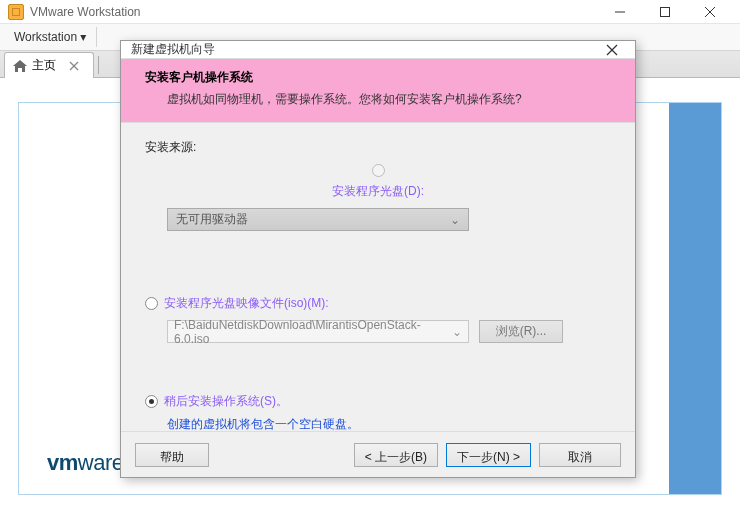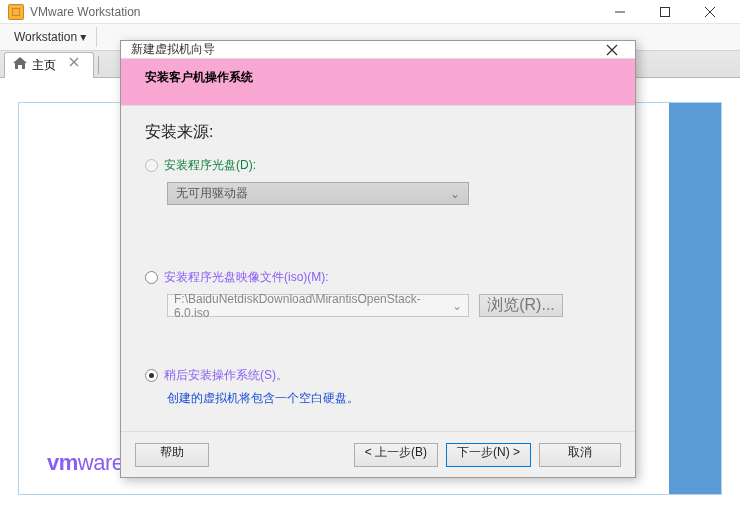--- a/index.html
+++ b/index.html
@@ -15,68 +15,68 @@
 .win-btn svg { width: 10px; height: 10px; }
 
 
 .menubar { height: 27px; background: #f8f8f8; border-bottom: 1px solid #d4d4d4; display: flex; align-items: center; padding: 0 8px; }
 .menubtn { font-size: 12px; color: #333; padding: 3px 6px; display: flex; align-items: center; }
 .menubtn .chev { margin-left: 3px; }
 .menu-divider { width: 1px; height: 20px; background: #d4d4d4; margin: 0 4px; }
 
 
 .tabbar { height: 27px; background: linear-gradient(#e8e8e8,#e0e0e0); border-bottom: 1px solid #b8b8b8; display: flex; align-items: flex-end; padding: 0 4px; }
-.tab { background: #fff; border: 1px solid #b8b8b8; border-bottom: none; border-radius: 3px 3px 0 0; padding: 4px 14px 4px 8px; font-size: 12px; display: flex; align-items: flex-start; gap: 5px; position: relative; top: 1px; }
+.tab { background: #fff; border: 1px solid #b8b8b8; border-bottom: none; border-radius: 3px 3px 0 0; padding: 4px 14px 4px 8px; font-size: 12px; display: flex; align-items: center; gap: 5px; position: relative; top: 1px; }
 .tab-home-icon { width: 14px; height: 12px; }
 .tab-close { width: 10px; height: 10px; margin-left: 8px; }
 .tab-divider { width: 1px; height: 18px; background: #aaa; margin: 0 2px 3px 4px; }
 
 
 .workspace { position: absolute; top: 84px; left: 0; right: 0; bottom: 0; background: #fff; padding: 18px; }
 .inner-panel { width: 100%; height: 100%; border: 1px solid #b0d4ec; background: #fff; position: relative; overflow: hidden; }
 .blue-stripe { position: absolute; right: 0; top: 0; bottom: 0; width: 52px; background: #5b9bd5; }
-.logo-bl { position: absolute; left: 28px; bottom: 18px; font-size: 22px; font-weight: 600; color: #8b5cf6; letter-spacing: -0.5px; }
+.logo-bl { position: absolute; left: 28px; bottom: 18px; font-size: 22px; font-weight: 600; color: #0c4a6e; letter-spacing: -0.5px; }
 .logo-bl .thin { font-weight: 400; }
 
 
 .dialog { position: absolute; left: 120px; top: 40px; width: 516px; height: 438px; background: #f0f0f0; border: 1px solid #999; box-shadow: 3px 3px 10px rgba(0,0,0,0.25); }
 .dlg-titlebar { height: 18px; background: #fff; display: flex; align-items: center; padding: 0 10px; border-bottom: 1px solid #ddd; }
 .dlg-title { font-size: 12px; color: #333; flex: 1; }
 .dlg-close { width: 26px; height: 26px; display: flex; align-items: center; justify-content: center; }
 .dlg-close svg { width: 12px; height: 12px; }
 
 .dlg-header { background: #f9a8d4; padding: 10px 24px 14px 24px; border-bottom: 1px solid #ddd; }
 .dlg-heading { font-size: 12px; font-weight: 700; color: #000; margin-bottom: 5px; }
 .dlg-subheading { font-size: 12px; color: #333; padding-left: 22px; }
 
 .dlg-body { padding: 16px 24px 8px 24px; }
-.section-label { font-size: 16px; color: #222; margin-bottom: 14px; }
+.section-label { font-size: 12px; color: #222; margin-bottom: 8px; }
 
 .option { margin-bottom: 10px; }
 .radio-row { display: flex; align-items: center; gap: 6px; font-size: 12px; color: #8b5cf6; }
-.radio-row.disabled { color: #15803d; }
+.radio-row.disabled { color: #8b5cf6; flex-direction: column; }
 .radio { width: 13px; height: 13px; border: 1px solid #888; border-radius: 50%; background: #fff; display: inline-flex; align-items: center; justify-content: center; }
 .radio.disabled { border-color: #bbb; background: #f4f4f4; }
 .radio.selected::after { content: ""; width: 5px; height: 5px; background: #333; border-radius: 50%; }
 
 .combo { margin: 8px 0 0 22px; width: 302px; height: 23px; background: linear-gradient(#d8d8d8,#cccccc); border: 1px solid #aaa; display: flex; align-items: center; padding: 0 8px; font-size: 12px; color: #555; position: relative; }
 .combo .chev { position: absolute; right: 8px; color: #777; }
 
 .iso-row { margin: 8px 0 0 22px; display: flex; gap: 10px; align-items: center; }
 .iso-input { width: 302px; height: 23px; background: #f5f5f5; border: 1px solid #c8c8c8; font-size: 12px; color: #888; padding: 0 24px 0 6px; display: flex; align-items: center; position: relative; justify-content: flex-end; }
 .iso-input .chev { position: absolute; right: 6px; color: #999; }
-.browse-btn { width: 84px; height: 23px; background: linear-gradient(#e7e7e7,#dcdcdc); border: 1px solid #b5b5b5; font-size: 16px; color: #777; display: flex; justify-content: center; }
+.browse-btn { width: 84px; height: 23px; background: linear-gradient(#e7e7e7,#dcdcdc); border: 1px solid #b5b5b5; font-size: 12px; color: #777; display: flex; align-items: center; justify-content: center; }
 
 .hint { margin: 6px 0 0 22px; font-size: 12px; color: #1d4ed8; }
 
 .spacer-lg { height: 54px; }
 
 .dlg-footer { position: absolute; left: 0; right: 0; bottom: 0; height: 46px; border-top: 1px solid #ddd; display: flex; align-items: center; padding: 0 14px; gap: 8px; }
 .footer-spacer { flex: 1; }
-.btn { min-width: 82px; height: 24px; background: linear-gradient(#f2f2f2,#e4e4e4); border: 1px solid #adadad; font-size: 12px; color: #222; display: flex; align-items: flex-start; justify-content: center; padding: 0 10px; }
+.btn { min-width: 82px; height: 24px; background: linear-gradient(#f2f2f2,#e4e4e4); border: 1px solid #adadad; font-size: 12px; color: #222; display: flex; align-items: flex-end; justify-content: center; padding: 0 10px; }
 .btn.primary { border: 1.5px solid #0078d7; }
 .help-btn { min-width: 74px; }
 
 </style>
 </head>
 <body>
 
 <div class="main-titlebar">
   <div class="vmware-logo"></div>
   <div class="main-title">VMware Workstation</div>
@@ -137,20 +137,21 @@
     <div class="dlg-close">
       <svg viewBox="0 0 12 12">
           <line x1="1" y1="1" x2="11" y2="11" stroke="#333" stroke-width="1.3"></line>
           <line x1="11" y1="1" x2="1" y2="11" stroke="#333" stroke-width="1.3"></line>
         </svg>
     </div>
   </div>
 
   <div class="dlg-header">
     <div class="dlg-heading">安装客户机操作系统</div>
+    <div class="dlg-subheading">虚拟机如同物理机，需要操作系统。您将如何安装客户机操作系统?</div>
   </div>
 
   <div class="dlg-body">
     <div class="section-label">安装来源:</div>
 
     <div class="option">
       <div class="radio-row disabled">
         <span class="radio disabled"></span>
         <span>安装程序光盘(D):</span>
       </div>

